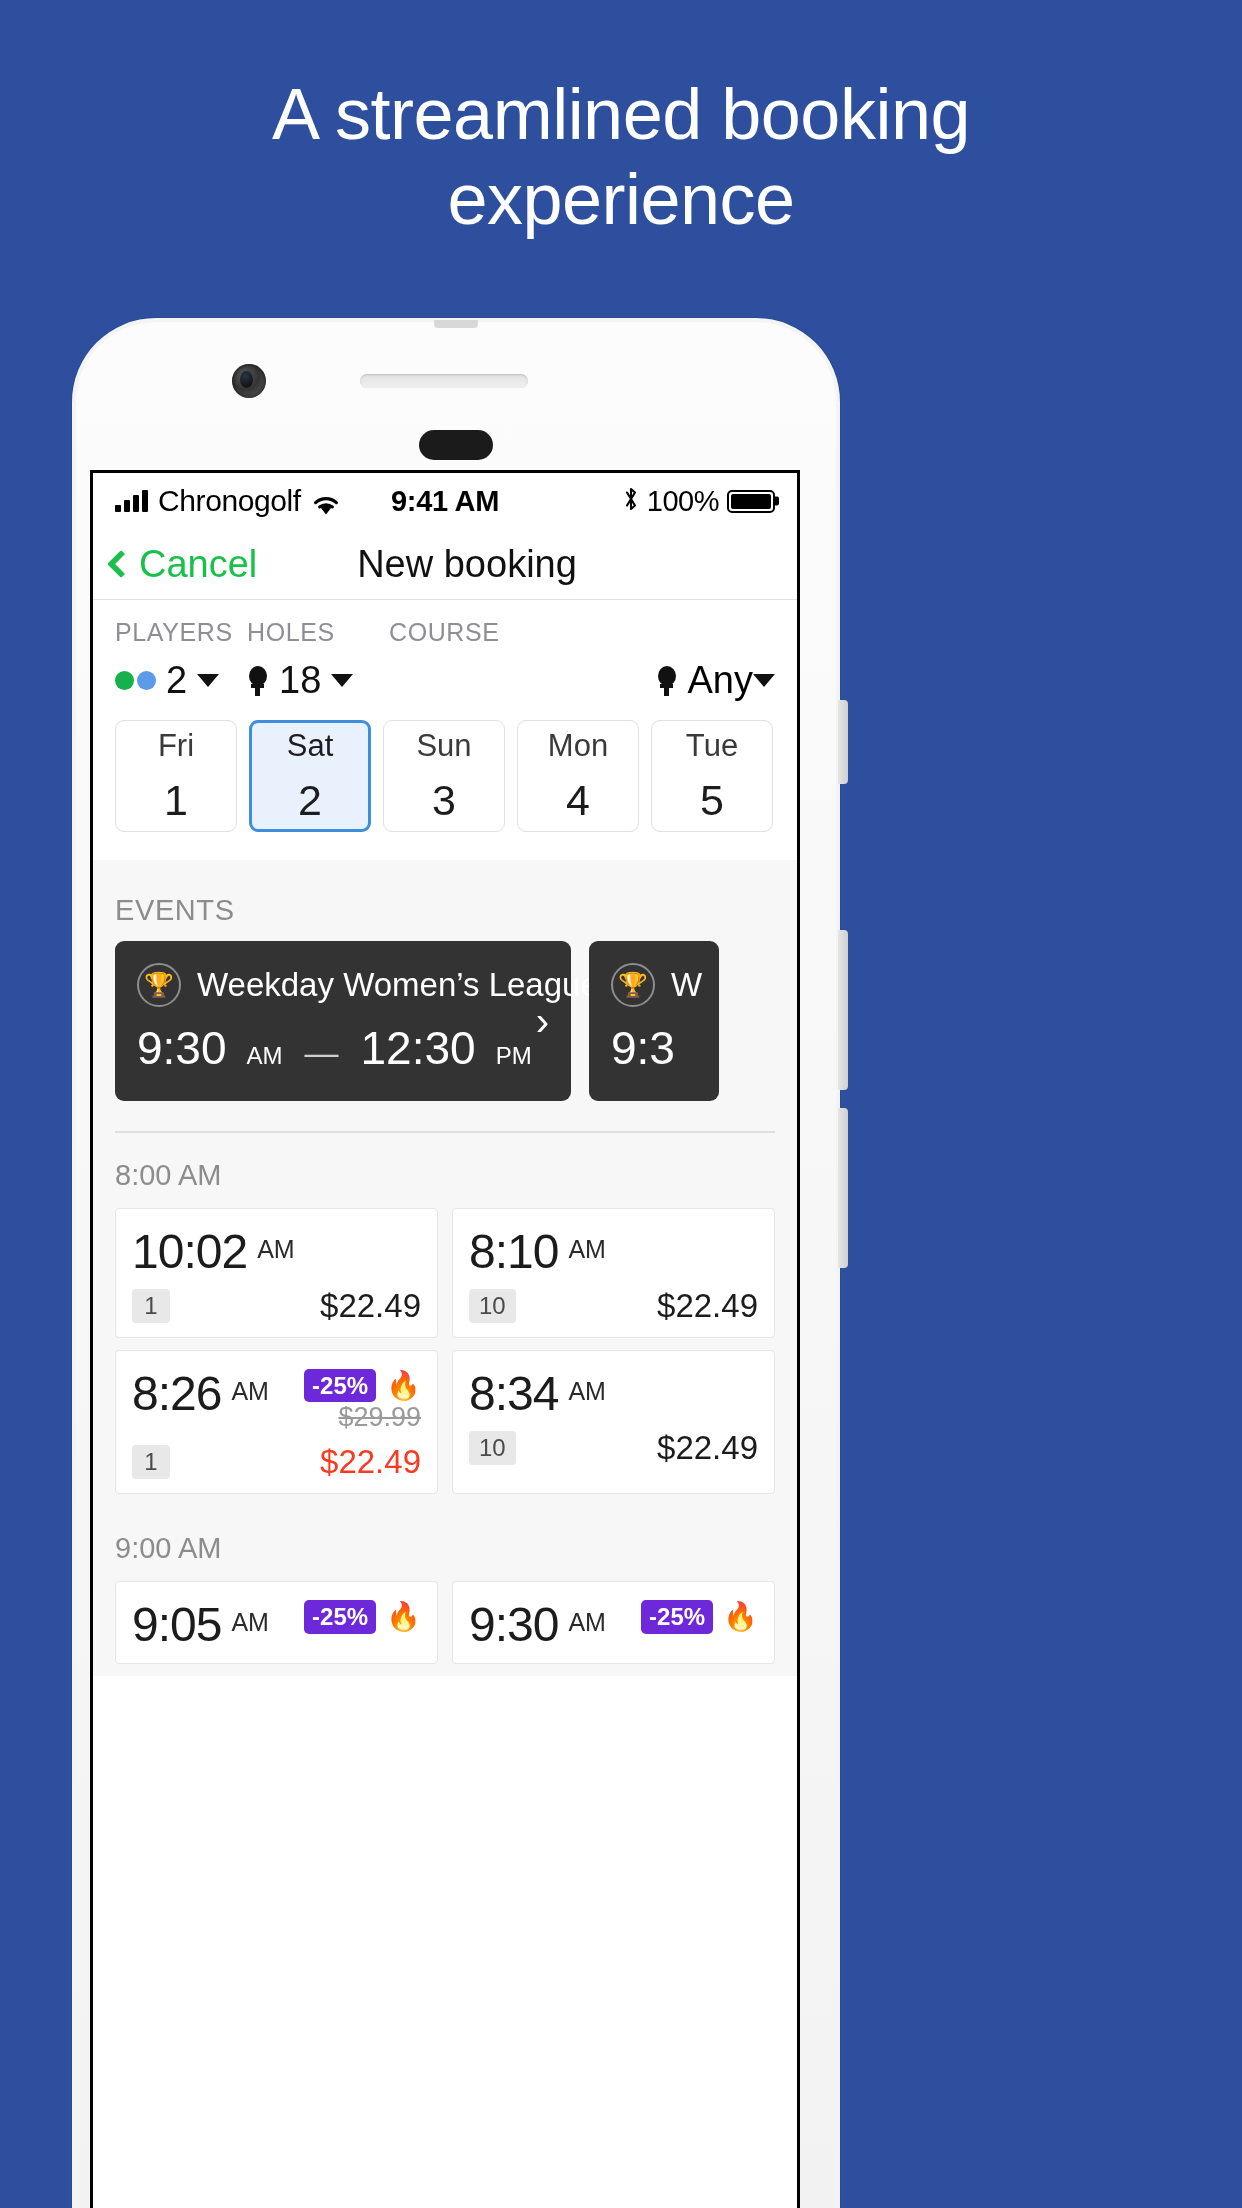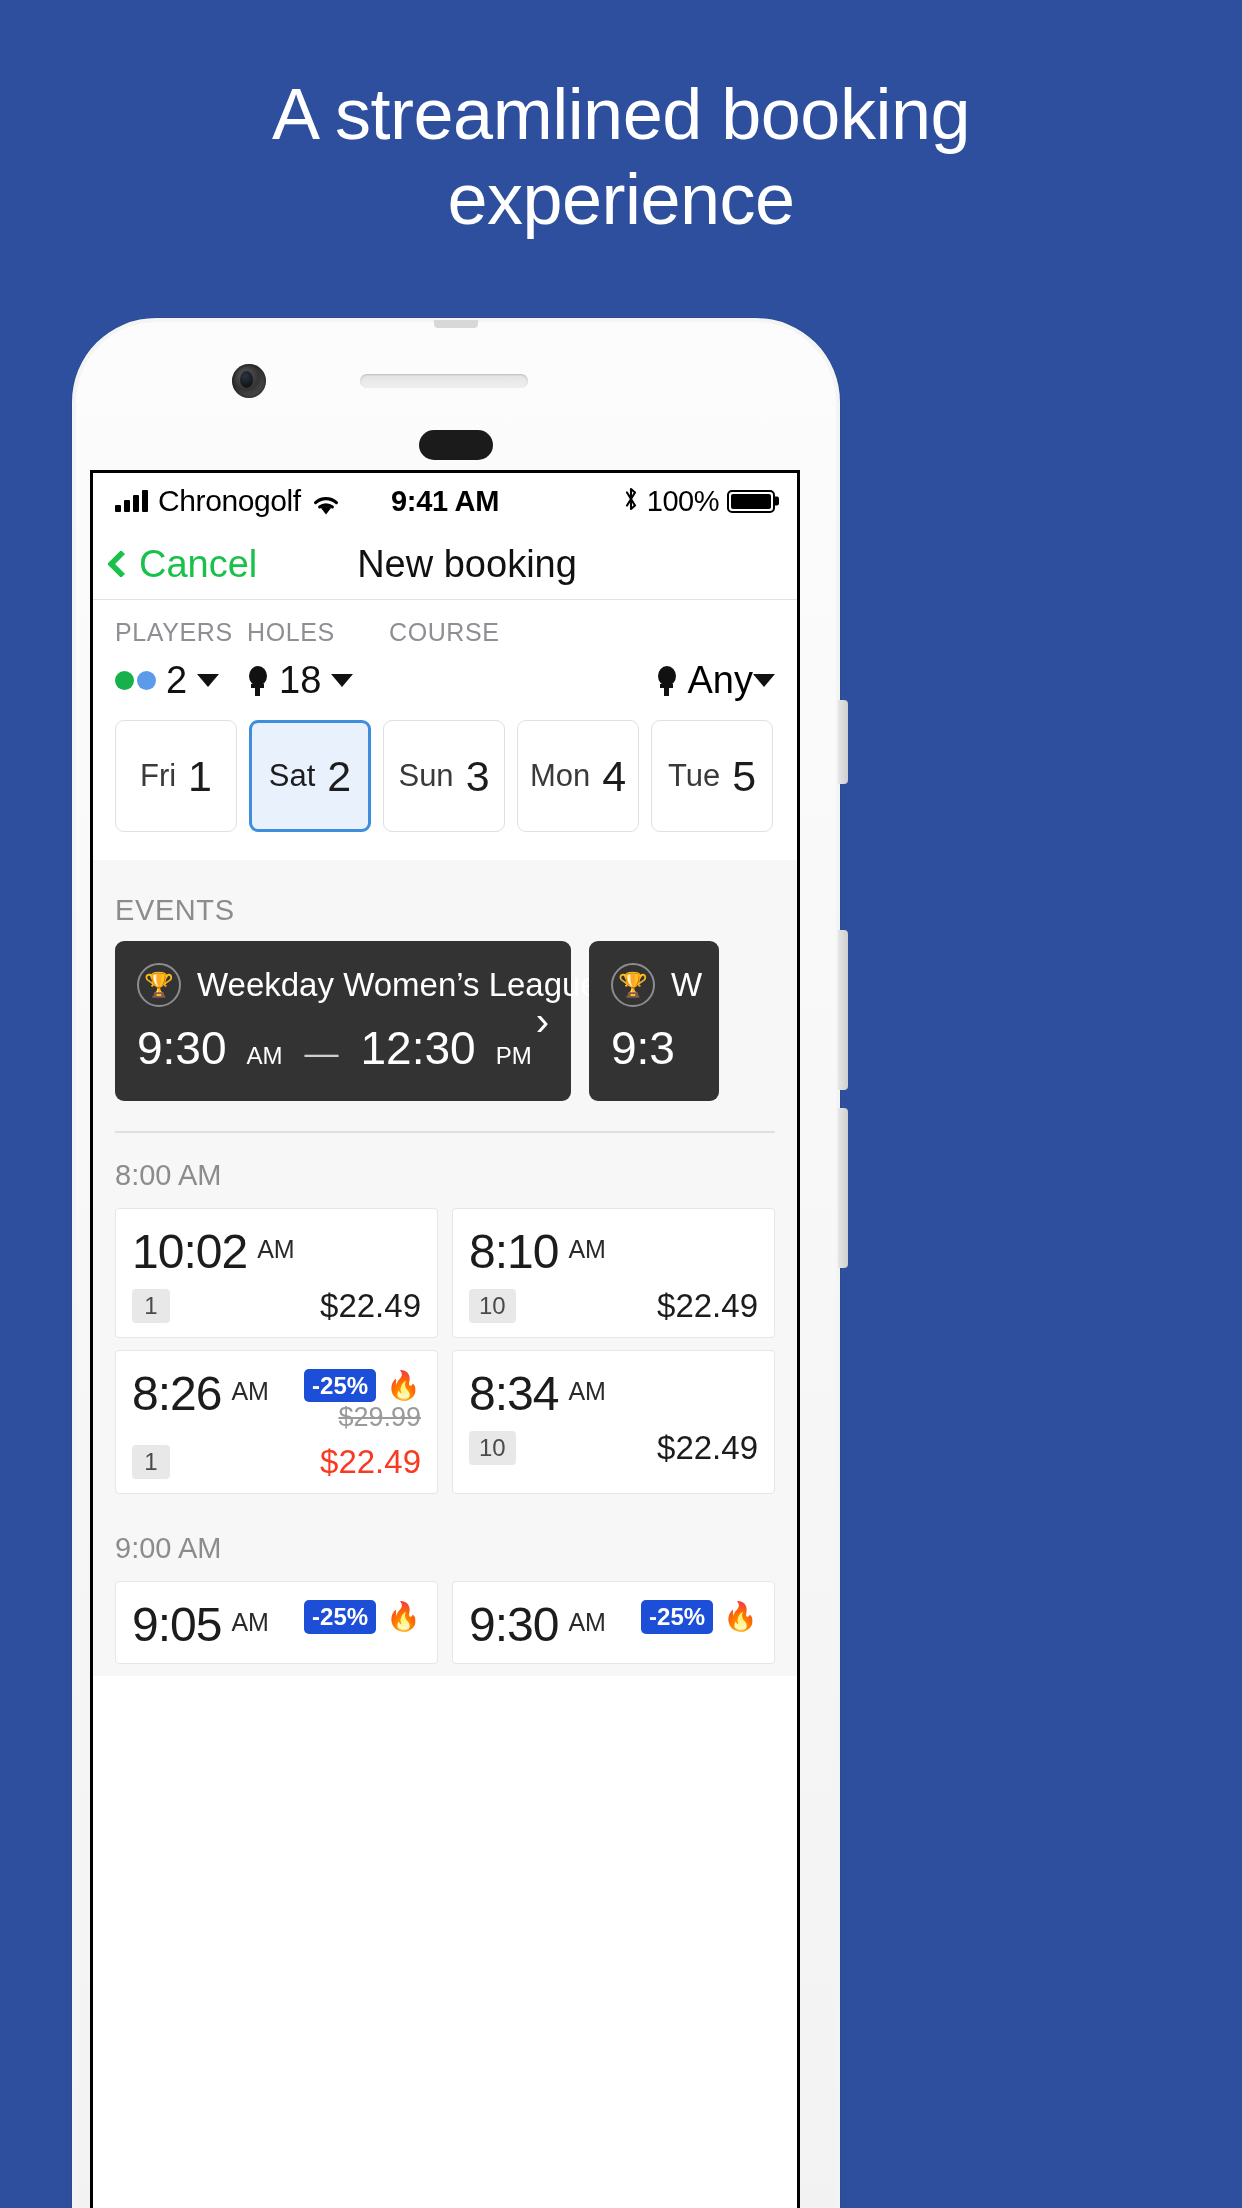--- a/index.html
+++ b/index.html
@@ -149,21 +149,21 @@
     width: 0; height: 0; border-left: 11px solid transparent; border-right: 11px solid transparent;
     border-top: 13px solid #111; display: inline-block;
   }
   .course-row { display:flex; align-items:center; justify-content: flex-end; }
   .course-left { display:flex; align-items:center; gap: 10px; font-size: 38px;}
 
   
   .dates { display: flex; gap: 12px; padding: 18px 22px 22px; background:#fff; }
   .date-card {
     width: 122px; height: 112px; border: 1.5px solid #e0e0e0; border-radius: 9px;
-    display: flex; flex-direction: row; align-items: center; justify-content: center;
+    display: flex; flex-direction: column; align-items: center; justify-content: center;
     gap: 12px; background: #fff; flex: none;
   }
   .date-card .dow { font-size: 31px; color: #3a3a3a; }
   .date-card .dnum { font-size: 43px; color: #1c1c1c; }
   .date-card.selected { background: #e8f1fc; border: 3px solid #3d8fdd; }
   .date-card.selected .dow, .date-card.selected .dnum { color: #1d1d1f; }
 
   
   .screen-body { background: #f7f7f7; padding-top: 18px; }
   .section-label {
@@ -199,21 +199,21 @@
   .slot {
     background: #fff; border: 1.5px solid #e6e6e6; border-radius: 4px;
     flex: 1; padding: 18px 16px 12px; min-width: 0;
   }
   .slot-top { display: flex; align-items: flex-start; gap: 10px; }
   .slot-time { font-size: 48px; color: #1c1c1c; letter-spacing: -1px; line-height: 1.05; }
   .slot-ampm { font-size: 25px; color: #2a2a2a; padding-top: 8px; }
   .slot-right { margin-left: auto; text-align: right; }
   .badge-row { display: flex; align-items: center; gap: 10px; justify-content: flex-end; }
   .disc-badge {
-    background: #1d4ed8; color: #fff; font-size: 24px; font-weight: 700;
+    background: #6d28d9; color: #fff; font-size: 24px; font-weight: 700;
     border-radius: 5px; padding: 3px 8px; line-height: 1.15;
   }
   .flame { color: #f93a22; font-size: 28px; line-height: 1; }
   .old-price { font-size: 27px; color: #9a9a9a; text-decoration: line-through; margin-top: 6px; text-align: center; }
   .slot-bottom { display: flex; align-items: center; justify-content: space-between; margin-top: 10px; }
   .holes-tag {
     background: #e8e8e8; color: #4a4a4a; font-size: 24px;
     border-radius: 4px; padding: 3px 10px; min-width: 38px; text-align: center;
   }
   .price { font-size: 33px; color: #1c1c1c; }

